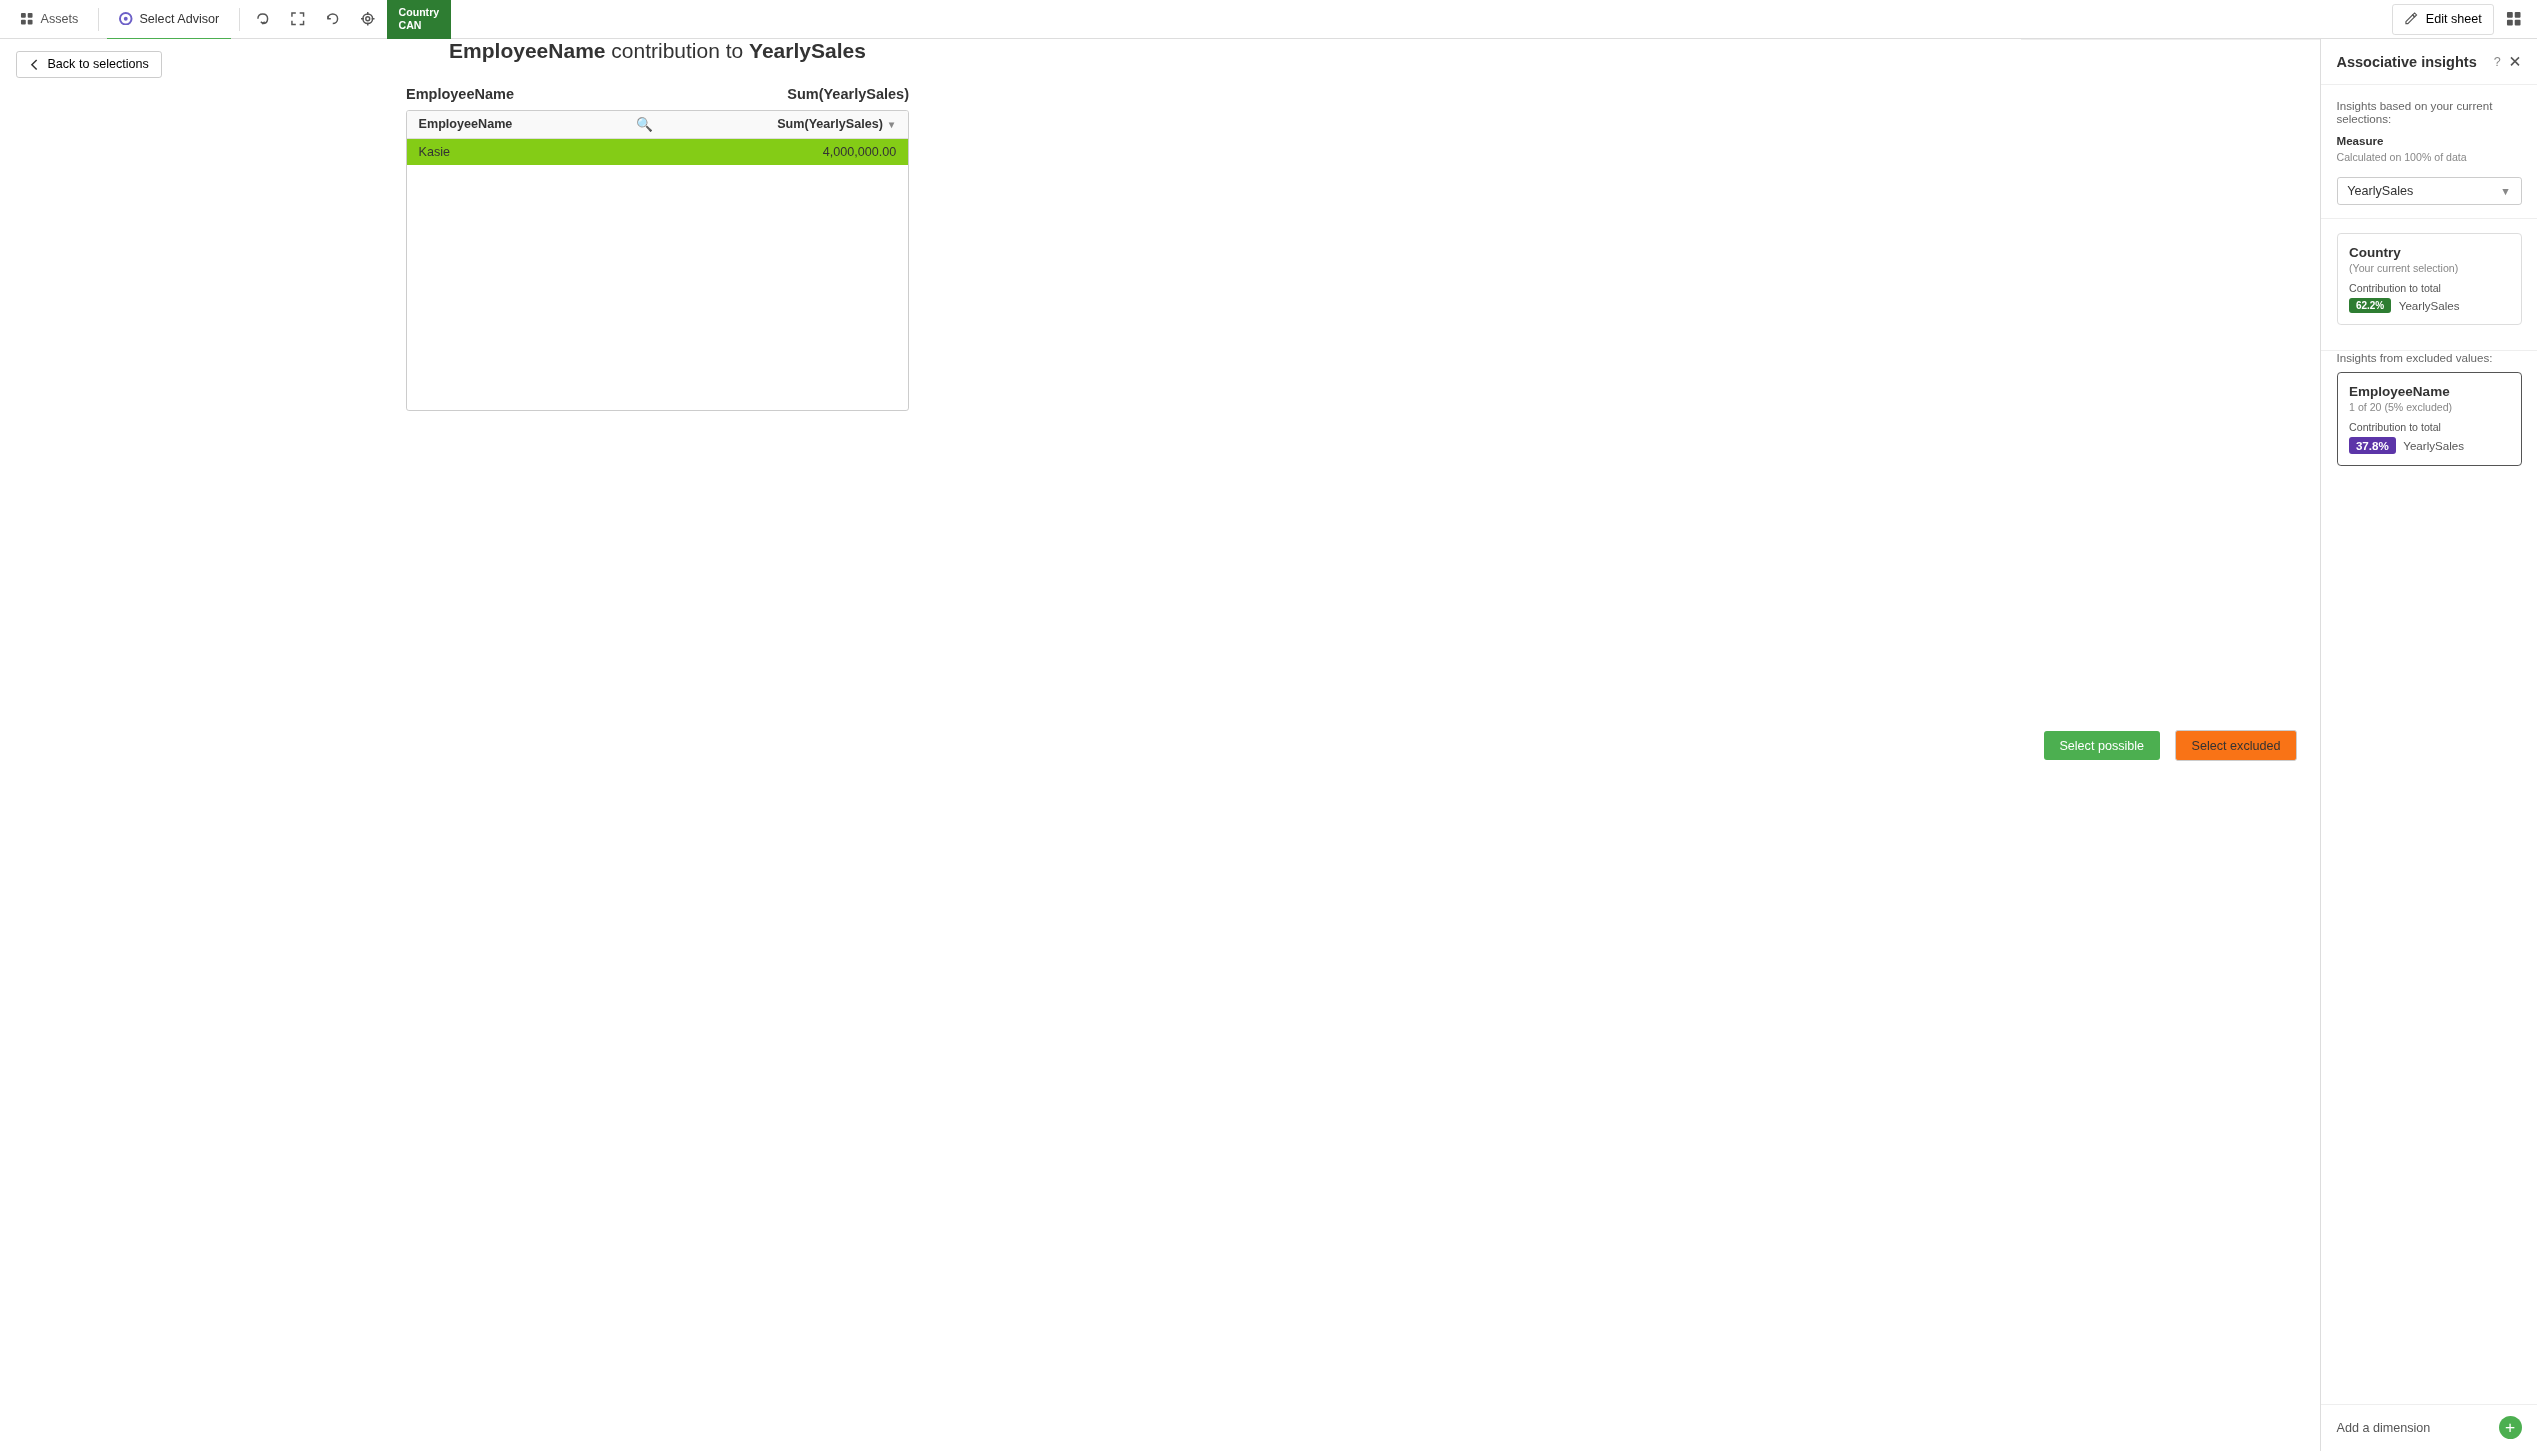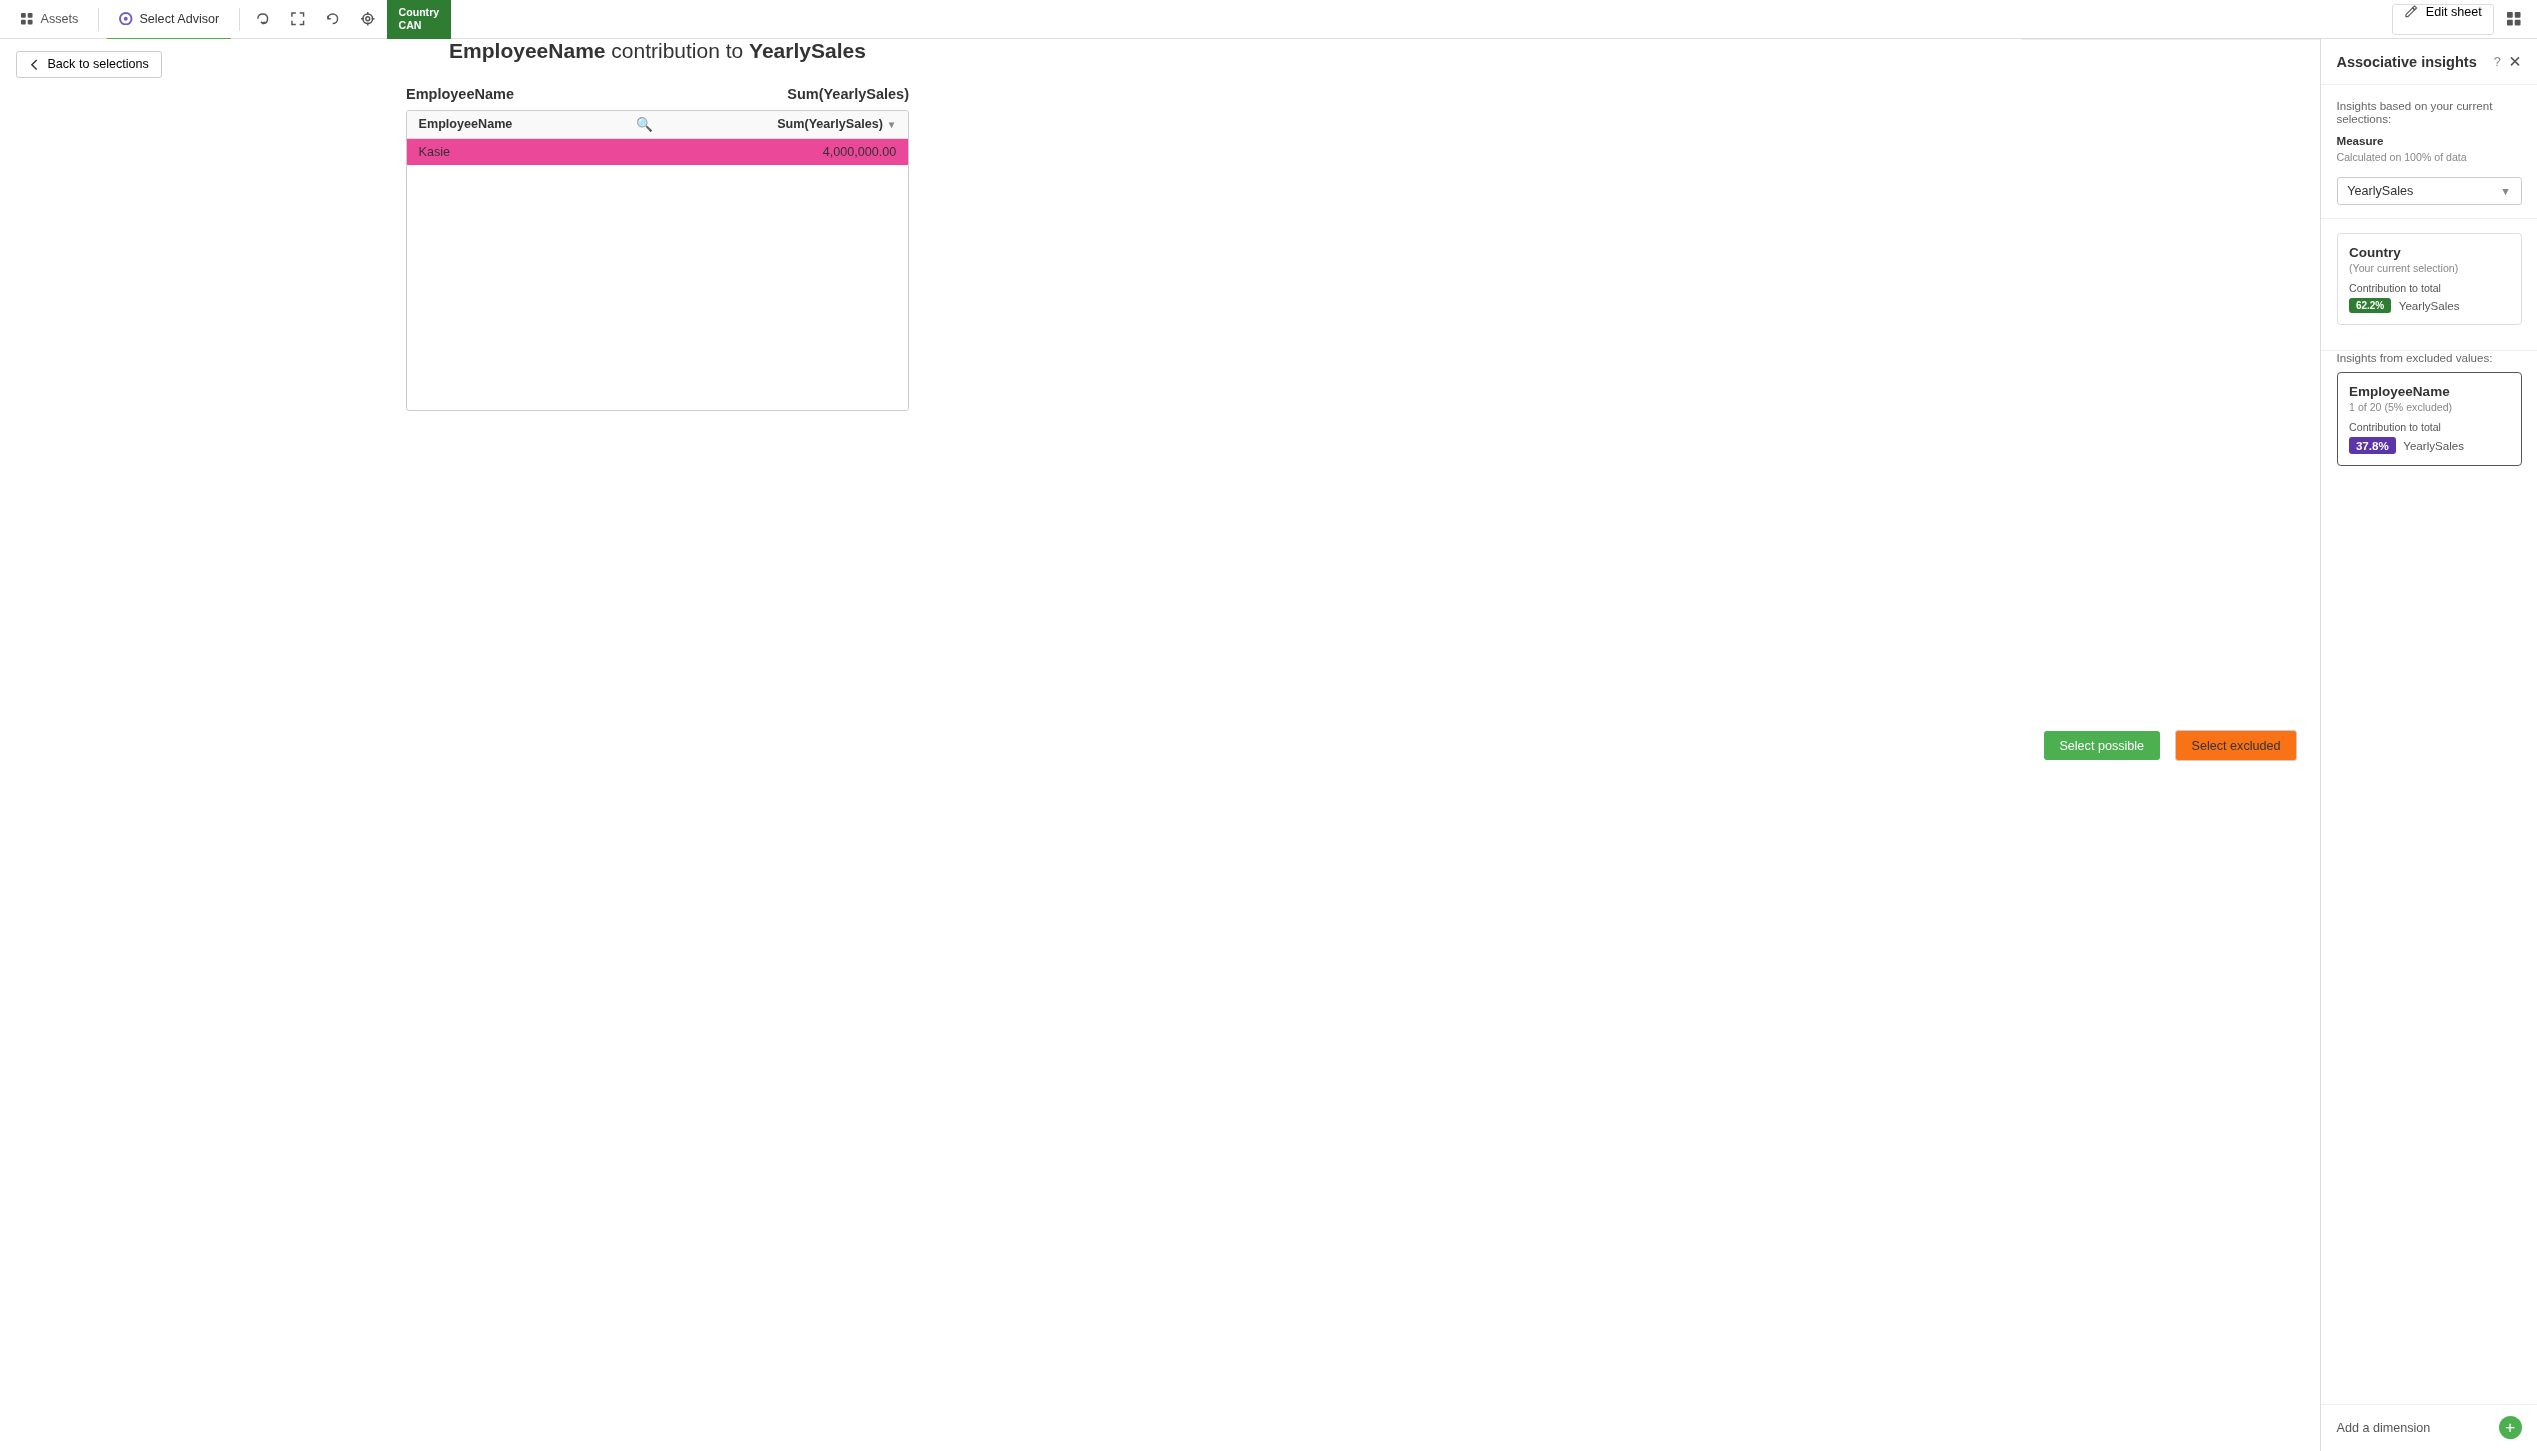--- a/index.html
+++ b/index.html
@@ -24,21 +24,21 @@
     }
     .country-tab {
       display: flex; align-items: center; background: #2e7d32; color: #fff;
       padding: 0 11.6px; height: 39px; font-size: 11.6px; font-weight: 600; gap: 3.9px;
     }
     .country-tab-inner { display: flex; flex-direction: column; line-height: 1.2; }
     .country-label { font-size: 10.6px; font-weight: 700; }
     .country-value { font-size: 10.6px; }
     .spacer { flex: 1; }
     .edit-sheet-btn {
-      display: flex; gap: 8px; padding: 0 11.6px; height: 31px;
+      display: flex; align-items: center; gap: 8px; padding: 0 11.6px; height: 31px;
       border: 1px solid #ddd; background: #fff; cursor: pointer; border-radius: 2.9px; font-size: 12.6px;
     }
 
     
     .main-layout { display: flex; height: calc(100vh - 39px); }
 
     
     .content-area { flex: 1; display: flex; flex-direction: row; background: #fff; overflow: hidden; }
 
     
@@ -57,21 +57,21 @@
     .data-table-container {
       width: 503px; border: 1px solid #ccc; border-radius: 2.9px; overflow: hidden;
     }
     .table-header { display: flex; padding: 5.8px 11.6px; background: #f9f9f9; border-bottom: 1px solid #ddd; align-items: center; }
     .table-col-title { font-size: 12.6px; font-weight: 600; }
     .table-search { display: flex; align-items: center; gap: 3.9px; margin-left: auto; }
     .table-search-icon { color: #888; font-size: 13.5px; }
     .table-sort-icon { color: #888; font-size: 9.7px; margin-left: 3.9px; }
     .table-body { min-height: 271px; }
     .table-row { display: flex; padding: 5.8px 11.6px; align-items: center; }
-    .table-row.selected { background: #ec4899; }
+    .table-row.selected { background: #84cc16; }
     .row-name { flex: 1; font-size: 12.6px; }
     .row-value { flex: 1; text-align: right; font-size: 12.6px; }
 
     
     .bottom-buttons { display: flex; gap: 15.5px; padding: 23px; justify-content: center; }
     .outline-btn {
       padding: 7.7px 19.3px; border: 1px solid #ccc; background: #fff; cursor: pointer;
       border-radius: 2.9px; font-size: 12.6px; display: flex; align-items: center; gap: 5.8px;
     }
 

